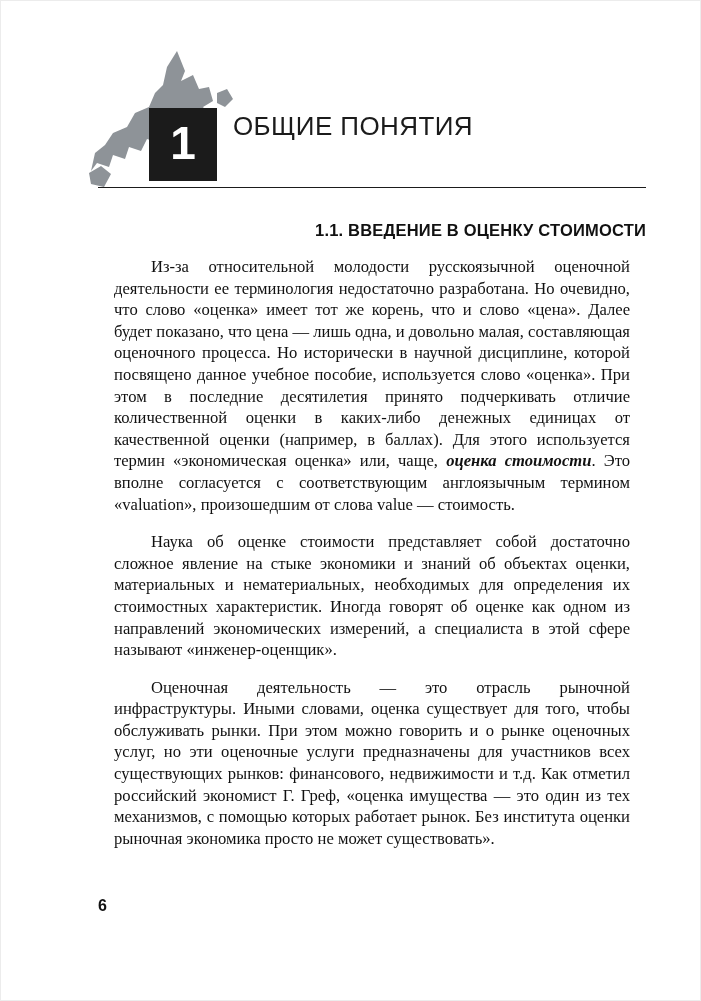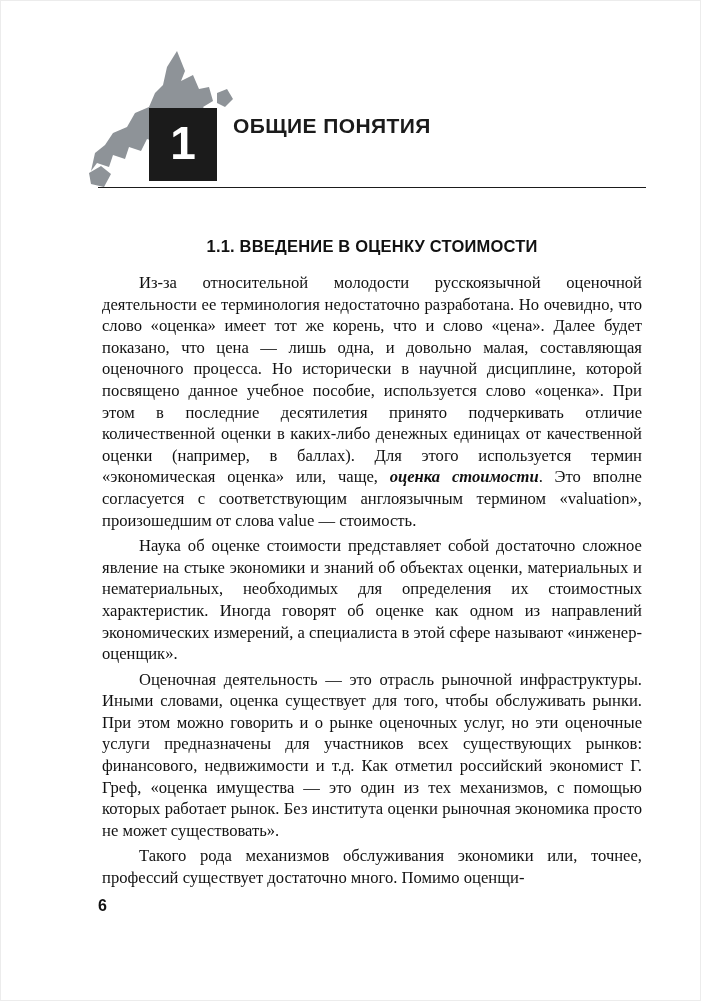--- a/index.html
+++ b/index.html
@@ -49,22 +49,22 @@
     font-weight: bold;
     font-size: 46px;
     line-height: 1;
     padding-bottom: 4px;
   }
   .chapter-title {
     position: absolute;
     left: 232px;
     top: 110px;
     font-family: "Liberation Sans", sans-serif;
-    font-weight: bold;
-    font-size: 21px;
+    font-weight: normal;
+    font-size: 26px;
     line-height: 30px;
     letter-spacing: 0.4px;
     color: #1b1b1b;
     text-transform: uppercase;
   }
   .header-rule {
     position: absolute;
     left: 97px;
     width: 548px;
     top: 186px;
@@ -77,31 +77,31 @@
   .content {
     position: absolute;
     left: 97px;
     top: 220px;
     width: 548px;
   }
   .section-heading {
     font-family: "Liberation Sans", sans-serif;
     font-weight: bold;
     font-size: 16.5px;
-    text-align: center;
-    margin: 16px 0 16px 0;
+    text-align: right;
+    margin: 0 0 16px 0;
     color: #111111;
     letter-spacing: 0.2px;
   }
   .body-paragraph {
     font-size: 16.6px;
     line-height: 21.6px;
     text-align: justify;
     text-indent: 37px;
-    margin: 4px;
+    margin: 16px;
     color: #111111;
   }
   .emphasis-bold-italic {
     font-weight: bold;
     font-style: italic;
   }
 
   
   .page-number {
     position: absolute;
@@ -144,19 +144,18 @@
   <main class="content">
 
     <h2 class="section-heading">1.1. ВВЕДЕНИЕ В ОЦЕНКУ СТОИМОСТИ</h2>
 
     <p class="body-paragraph"><span>Из-за относительной молодости русскоязычной оценочной деятельности ее терминология недостаточно разработана. Но очевидно, что слово «оценка» имеет тот же корень, что и слово «цена». Далее будет показано, что цена — лишь одна, и довольно малая, составляющая оценочного процесса. Но исторически в научной дисциплине, которой посвящено данное учебное пособие, используется слово «оценка». При этом в последние десятилетия принято подчеркивать отличие количественной оценки в каких-либо денежных единицах от качественной оценки (например, в баллах). Для этого используется термин «экономическая оценка» или, чаще, </span><span class="emphasis-bold-italic">оценка стоимости</span><span>. Это вполне согласуется с соответствующим англоязычным термином «valuation», произошедшим от слова value — стоимость.</span></p>
 
     <p class="body-paragraph">Наука об оценке стоимости представляет собой достаточно сложное явление на стыке экономики и знаний об объектах оценки, материальных и нематериальных, необходимых для определения их стоимостных характеристик. Иногда говорят об оценке как одном из направлений экономических измерений, а специалиста в этой сфере называют «инженер-оценщик».</p>
 
     <p class="body-paragraph">Оценочная деятельность — это отрасль рыночной инфраструктуры. Иными словами, оценка существует для того, чтобы обслуживать рынки. При этом можно говорить и о рынке оценочных услуг, но эти оценочные услуги предназначены для участников всех существующих рынков: финансового, недвижимости и т.д. Как отметил российский экономист Г. Греф, «оценка имущества — это один из тех механизмов, с помощью которых работает рынок. Без института оценки рыночная экономика просто не может существовать».</p>
 
-    <p class="body-paragraph">Такого рода механизмов обслуживания экономики или, точнее, профессий существует достаточно много. Помимо оценщи-</p>
 
   </main>
 
   <div class="page-number">6</div>
 
 </div>
 
 </body></html>

